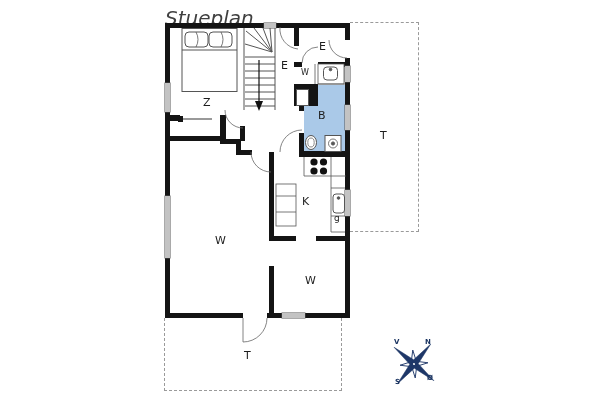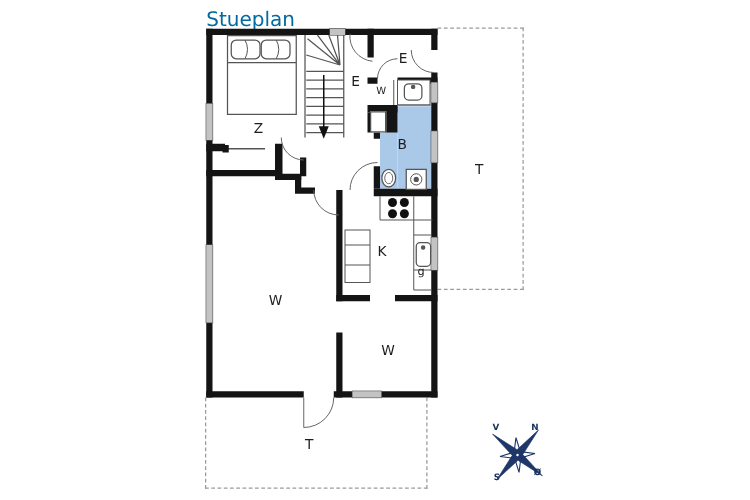--- a/index.html
+++ b/index.html
@@ -5,21 +5,21 @@
   html,body{margin:0;padding:0;background:#fff;}
   #canvas{position:relative;width:600px;height:400px;background:#ffffff;overflow:hidden;
           font-family:"DejaVu Sans","Liberation Sans",sans-serif;}
   .wall{position:absolute;background:#141414;}
   .win{position:absolute;background:#c3c3c3;box-shadow:0 0 0 0.5px #555;}
   .bath{position:absolute;background:#aac9e8;}
   .cab{position:absolute;background:#ffffff;border:1px solid #555;}
   .label{position:absolute;color:#1d1d1d;line-height:1;white-space:pre;}
   .dash-r{position:absolute;border-top:1px dashed #9a9a9a;border-right:1px dashed #9a9a9a;border-bottom:1px dashed #9a9a9a;}
   .dash-b{position:absolute;border-left:1px dashed #9a9a9a;border-right:1px dashed #9a9a9a;border-bottom:1px dashed #9a9a9a;}
-  #title{position:absolute;left:165px;top:6px;font-size:16px;color:#0369a1;}
+  #title{position:absolute;left:165px;top:6px;font-size:20px;color:#404040;font-style:italic;}
   .compass-letter{position:absolute;font-size:7px;font-weight:600;color:#16305e;}
   svg{position:absolute;left:0;top:0;}
 </style>
 </head>
 <body>
 
 <div id="canvas">
 
   <div id="title">Stueplan</div>
 

